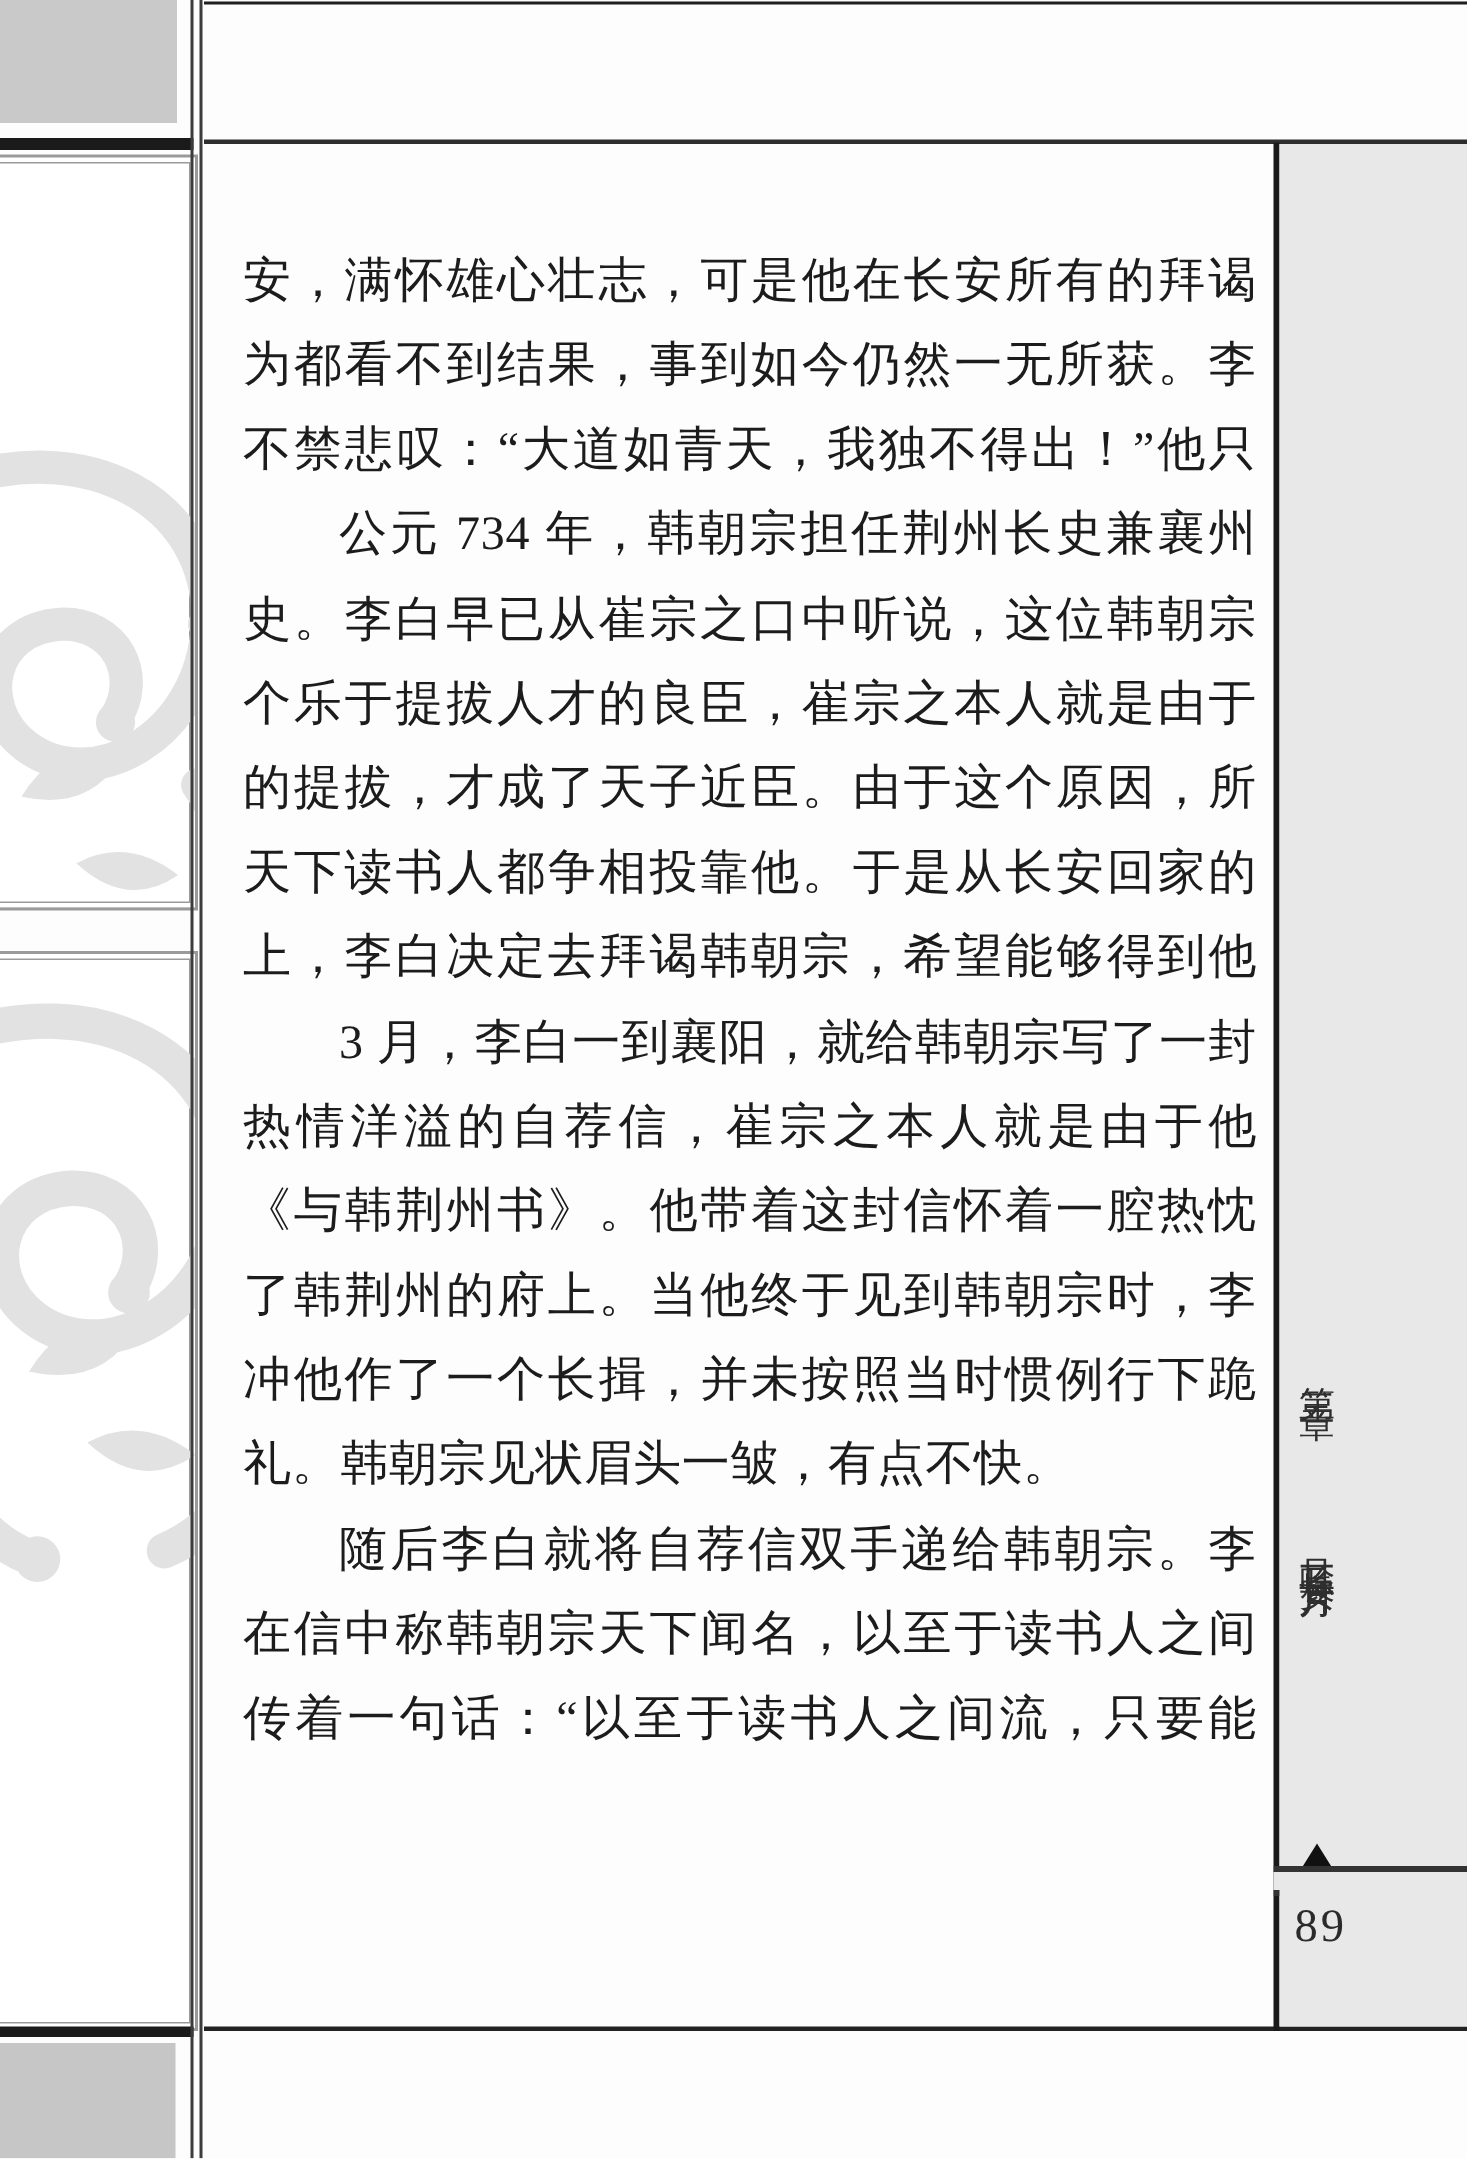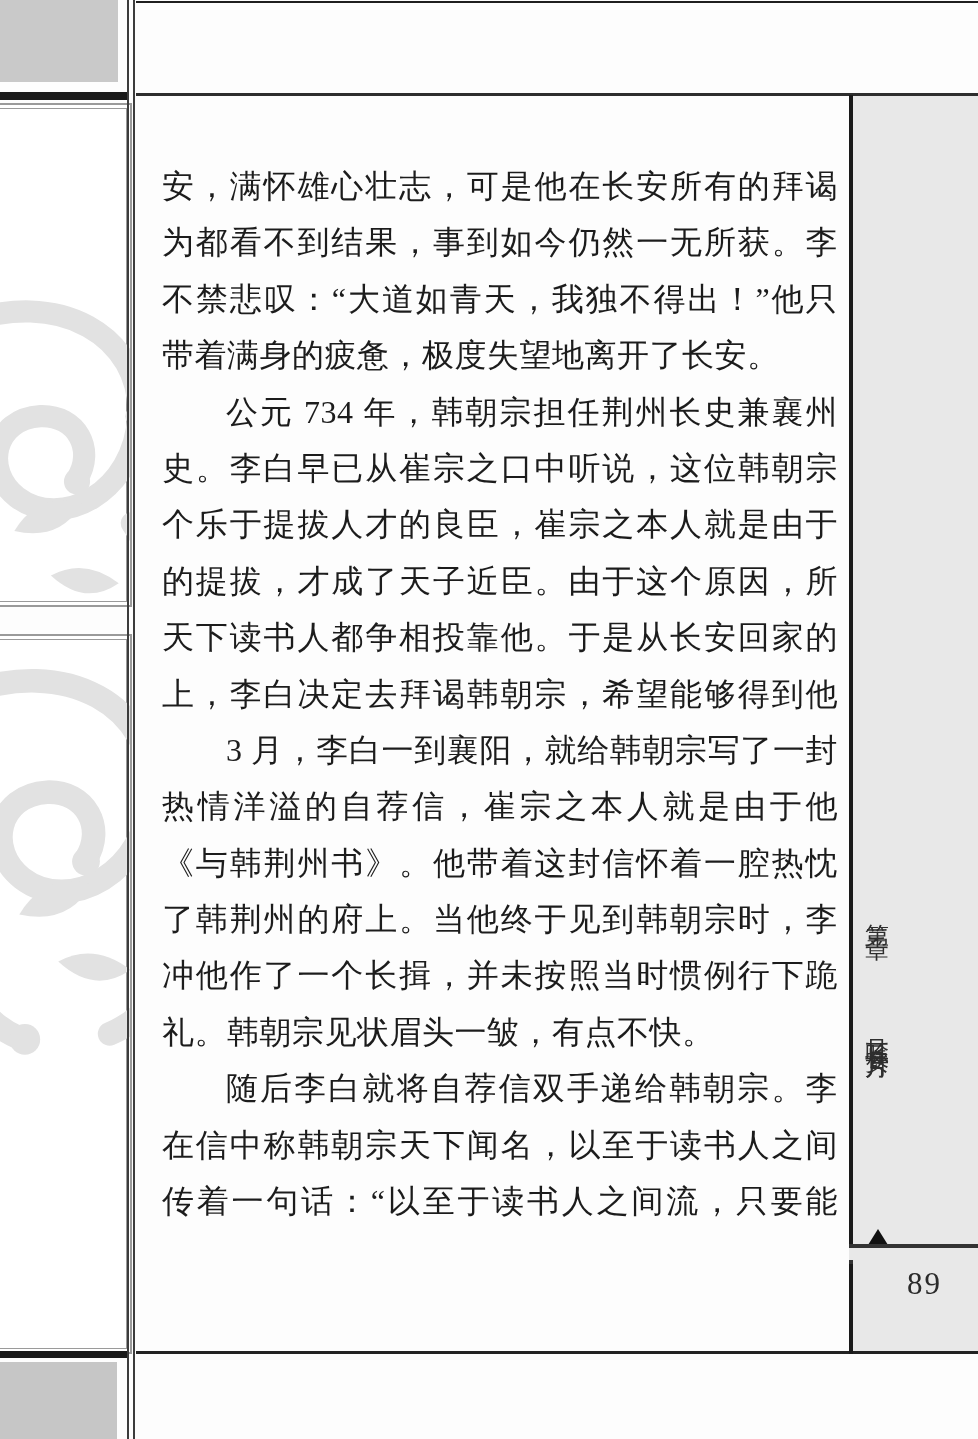--- a/index.html
+++ b/index.html
@@ -59,21 +59,21 @@
     font-size:24px;color:#2e2e2e;
   }
   .chapter-label{top:905px;letter-spacing:6px;}
   .chapter-title{top:1020px;letter-spacing:3px;}
   .triangle{
     position:absolute;left:868px;top:1229px;width:0;height:0;
     border-left:10px solid transparent;border-right:10px solid transparent;
     border-bottom:16px solid #111;
   }
   .page-number{
-    position:absolute;left:10px;top:10px;font-size:31px;color:#2b2b2b;letter-spacing:2px;margin-left:44px;
+    position:absolute;left:10px;top:10px;font-size:31px;color:#2b2b2b;letter-spacing:2px;
   }
 </style>
 </head>
 <body>
 
 <div class="page">
 
   <div class="corner-box top"></div>
   <div class="black-bar top"></div>
 
@@ -121,21 +121,20 @@
 
   <div class="top-line"></div>
   <div class="header-rule"></div>
   <div class="bottom-line"></div>
 
   <main class="text-area" id="text-area">
       <div>
         <div class="tline full">安，满怀雄心壮志，可是他在长安所有的拜谒行</div>
         <div class="tline full">为都看不到结果，事到如今仍然一无所获。李白</div>
         <div class="tline full">不禁悲叹：“大道如青天，我独不得出！”他只得</div>
-        <div class="tline">带着满身的疲惫，极度失望地离开了长安。</div>
       </div>
       <div>
         <div class="tline full indent">公元 734 年，韩朝宗担任荆州长史兼襄州刺</div>
         <div class="tline full">史。李白早已从崔宗之口中听说，这位韩朝宗是</div>
         <div class="tline full">个乐于提拔人才的良臣，崔宗之本人就是由于他</div>
         <div class="tline full">的提拔，才成了天子近臣。由于这个原因，所以</div>
         <div class="tline full">天下读书人都争相投靠他。于是从长安回家的路</div>
         <div class="tline full">上，李白决定去拜谒韩朝宗，希望能够得到他的</div>
       </div>
       <div>

